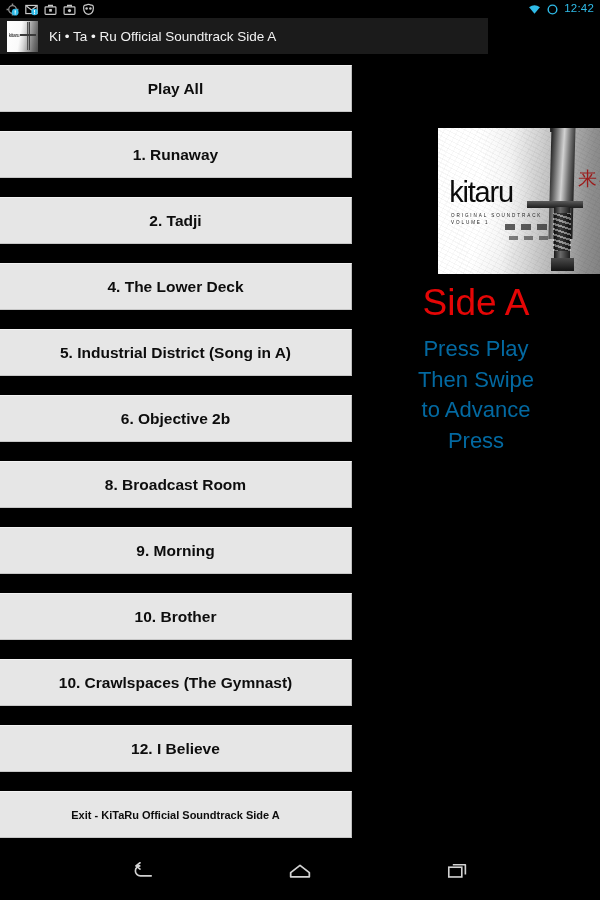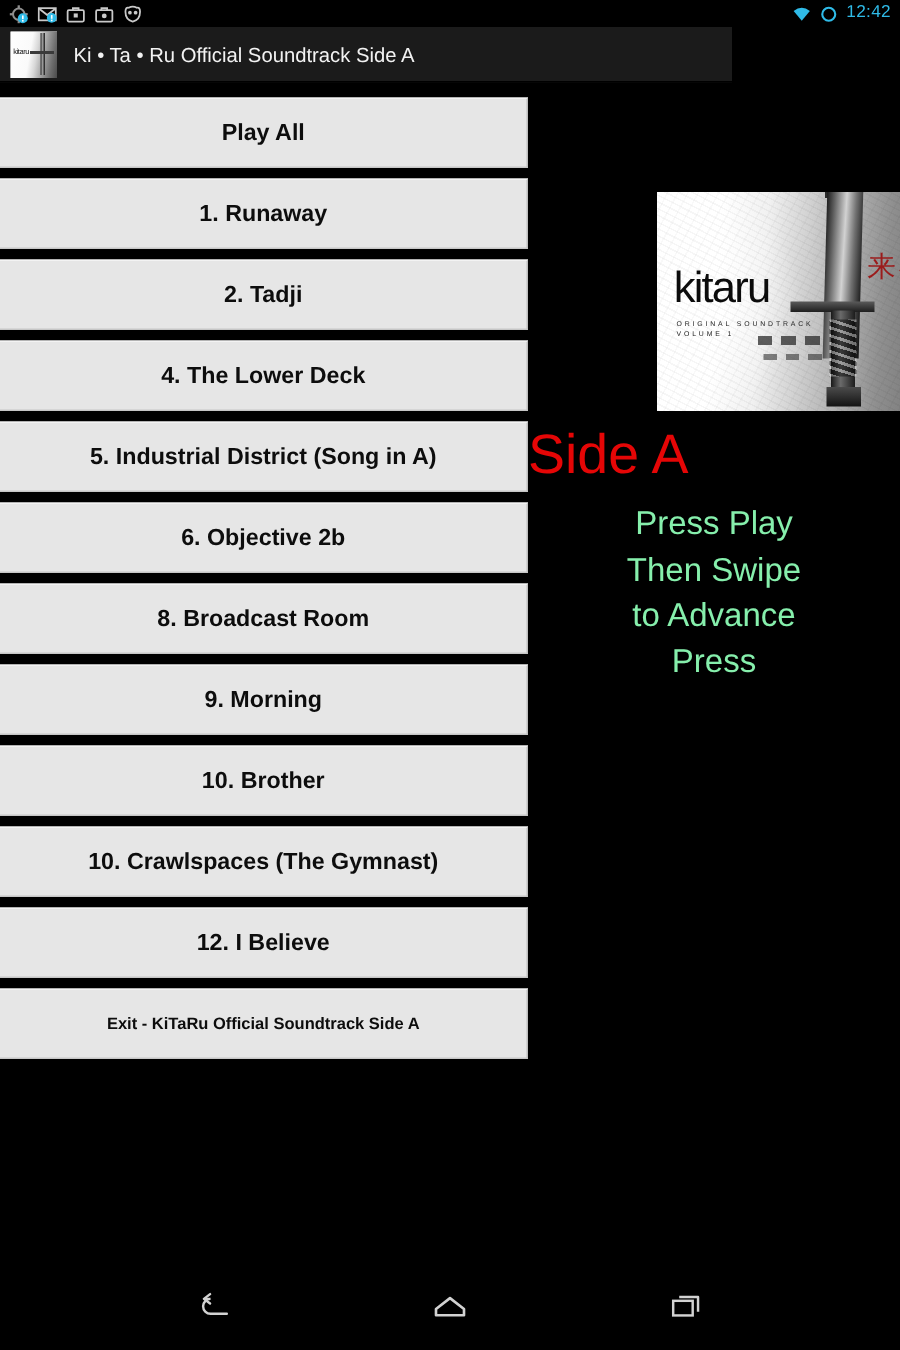--- a/index.html
+++ b/index.html
@@ -114,21 +114,21 @@
   }
 
   #track-list {
     position: absolute;
     left: 0; top: 9px;
     width: 352px;
   }
   .track-button {
     width: 352px;
     height: 47px;
-    margin-bottom: 7px;
+    margin-bottom: 19px;
     background: #e6e6e6;
     border-top: 1px solid #f3f3f3;
     border-bottom: 1px solid #c6c6c6;
     border-left: none;
     border-right: 1px solid #bdbdbd;
     box-sizing: border-box;
     display: flex;
     align-items: center;
     justify-content: center;
     color: #0d0d0d;
@@ -256,32 +256,33 @@
     left: 38%; top: 74%;
     width: 22%; height: 3%;
     background: repeating-linear-gradient(90deg, #333 0 9px, rgba(0,0,0,0) 9px 15px);
     opacity: .6;
   }
 
   #side-label {
     position: absolute;
     left: 0; top: 228px;
     width: 248px;
+    text-align: center;
     color: #e50606;
     font-size: 37px;
     font-weight: normal;
     line-height: 1;
     font-family: "Liberation Sans", sans-serif;
   }
   #instructions {
     position: absolute;
     left: 0; top: 278px;
     width: 248px;
     text-align: center;
-    color: #86efac;
+    color: #0369a1;
     font-size: 22px;
     line-height: 1.39;
     font-family: "Liberation Sans", sans-serif;
   }
   #instructions div { white-space: nowrap; }
 
   
   #nav-bar {
     position: absolute;
     left: 0; top: 846px;

